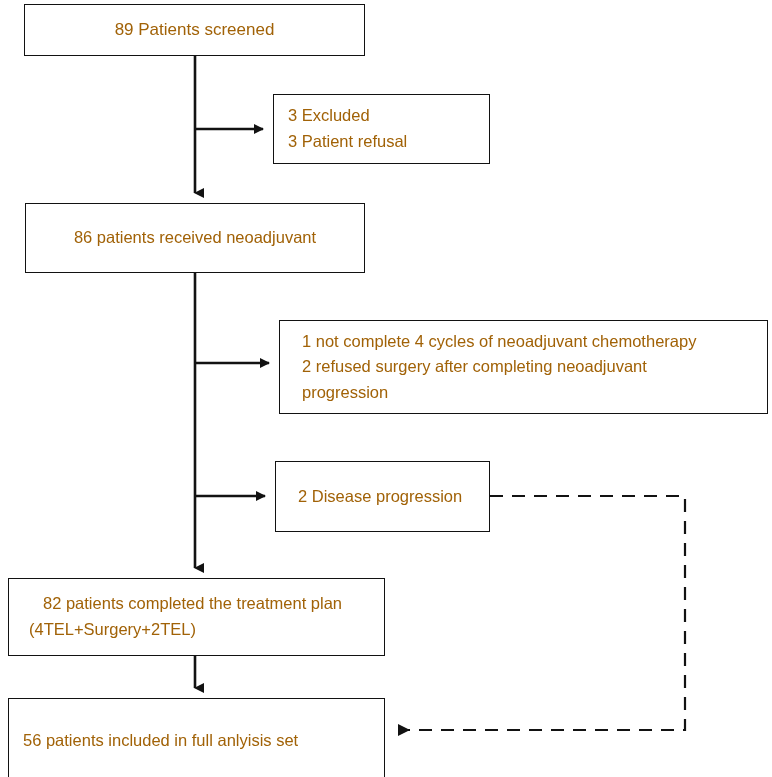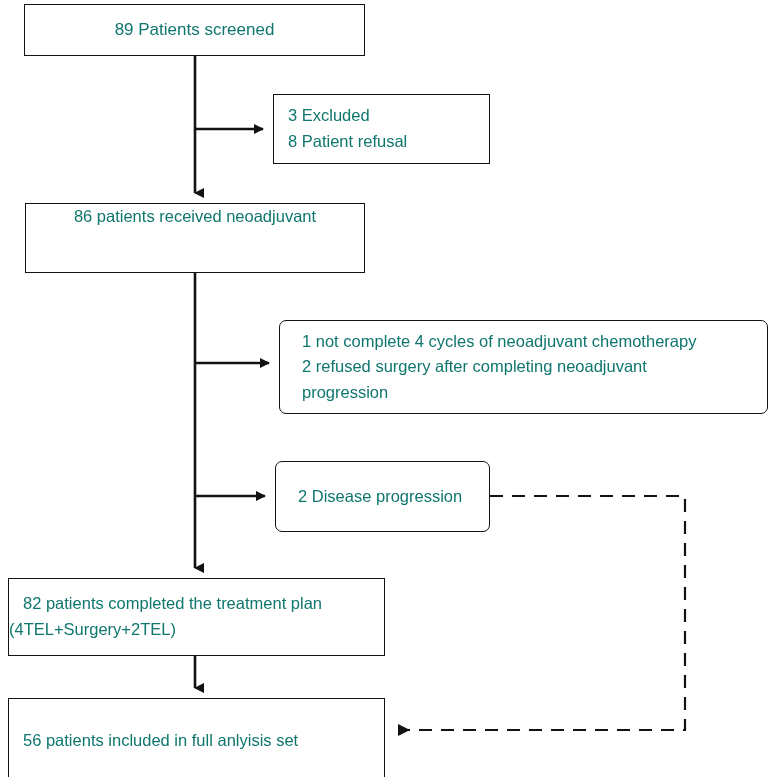--- a/index.html
+++ b/index.html
@@ -20,45 +20,45 @@
     left: 0;
     top: 0;
     width: 772px;
     height: 777px;
   }
   .node-box {
     position: absolute;
     box-sizing: border-box;
     border: 1.6px solid #121212;
     background: #ffffff;
-    color: #0f766e;
+    color: #a16207;
     font-size: 16.5px;
     line-height: 1.55;
     display: flex;
     flex-direction: column;
     justify-content: center;
     z-index: 2;
   }
   .node-box .ln {
     display: block;
     white-space: nowrap;
   }
   .center-text { text-align: center; }
   .left-text { text-align: left; }
   .pad-left { padding-left: 14px; }
-  .pad-left-sm { padding-left: 22px; border-radius: 7px; }
+  .pad-left-sm { padding-left: 22px; }
   .pad-left-xs { padding-left: 14px; }
 
   
   #node-screened { left: 24px;  top: 4px;   width: 341px; height: 52px; }
   #node-excluded { left: 273px; top: 94px;  width: 217px; height: 70px; }
-  #node-neoadj   { left: 25px;  top: 203px; width: 340px; height: 70px; justify-content: space-between; }
+  #node-neoadj   { left: 25px;  top: 203px; width: 340px; height: 70px; }
   #node-discont  { left: 279px; top: 320px; width: 489px; height: 94px; }
   #node-progress { left: 275px; top: 461px; width: 215px; height: 71px; }
-  #node-completed{ left: 8px;   top: 578px; width: 377px; height: 78px; }
+  #node-completed{ left: 8px;   top: 578px; width: 377px; height: 78px; padding-left: 20px; }
   #node-fas      { left: 8px;   top: 698px; width: 377px; height: 86px; }
 
   #node-screened  { font-size: 17px; }
   #node-completed .ln.first { padding-left: 14px; }
   #node-completed .ln.second { text-align: left; padding-left: 0; }
 </style>
 </head>
 <body>
 
 <div id="flowchart-root">
@@ -90,21 +90,21 @@
 
     <path d="M490,496 L685,496 L685,730 L399,730" fill="none" stroke="#121212" stroke-width="2.2" stroke-dasharray="13,9" marker-end="url(#arrow-left)"></path>
   </svg>
 
   <div class="node-box center-text" id="node-screened">
     <span class="ln">89 Patients screened</span>
   </div>
 
   <div class="node-box left-text pad-left" id="node-excluded">
     <span class="ln">3 Excluded</span>
-    <span class="ln">8 Patient refusal</span>
+    <span class="ln">3 Patient refusal</span>
   </div>
 
   <div class="node-box center-text" id="node-neoadj">
     <span class="ln">86 patients received neoadjuvant</span>
   </div>
 
   <div class="node-box left-text pad-left-sm" id="node-discont">
     <span class="ln">1 not complete 4 cycles of neoadjuvant chemotherapy</span>
     <span class="ln">2 refused surgery after completing neoadjuvant</span>
     <span class="ln">progression</span>

